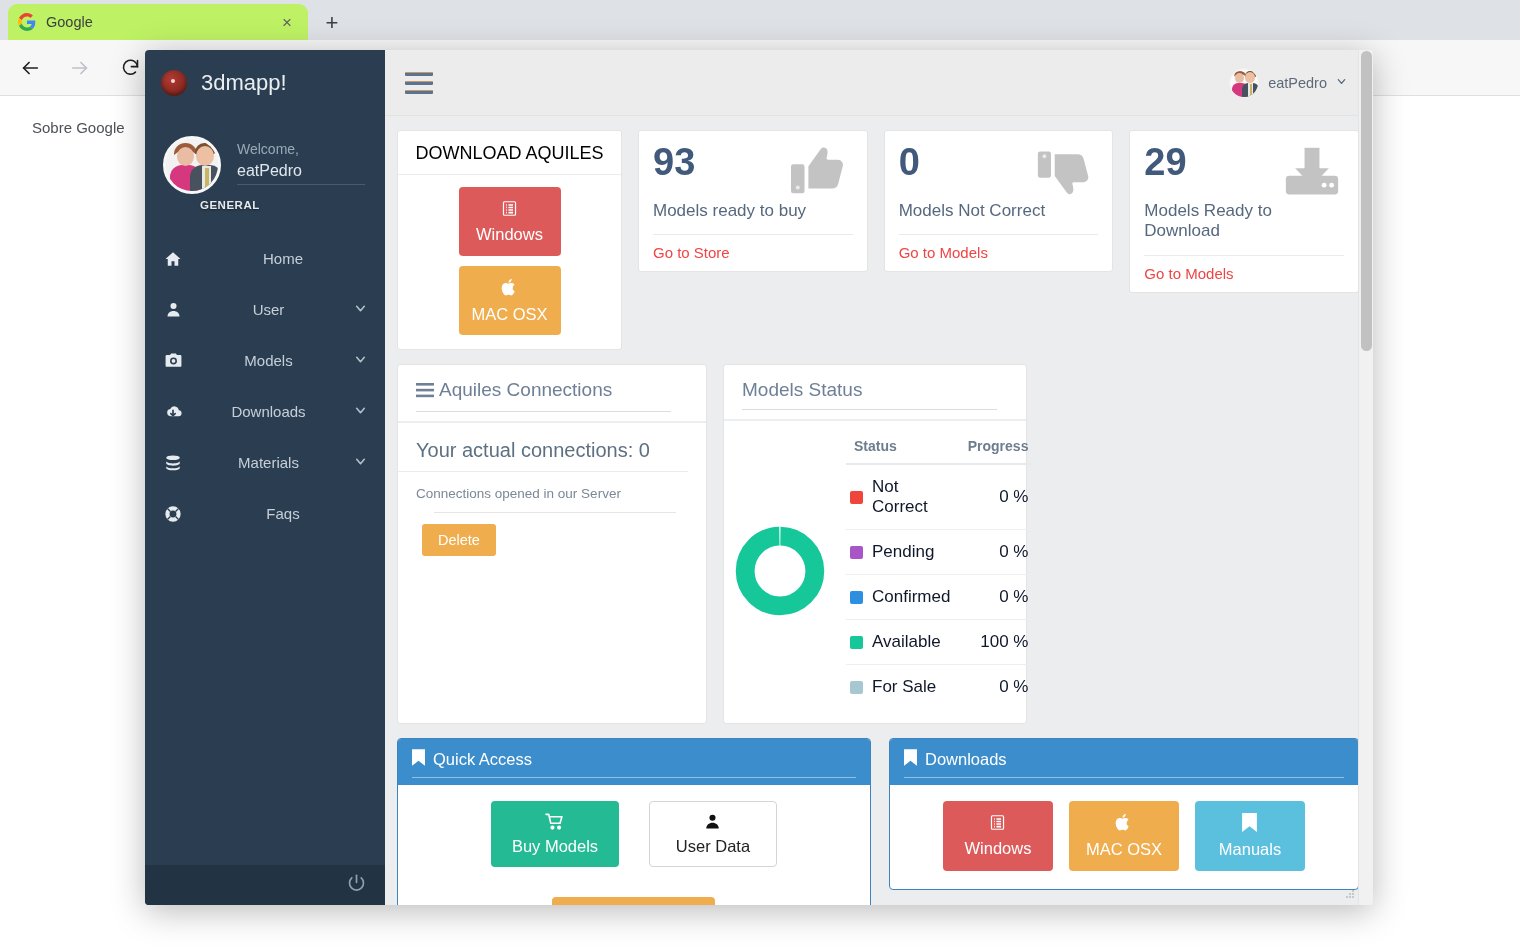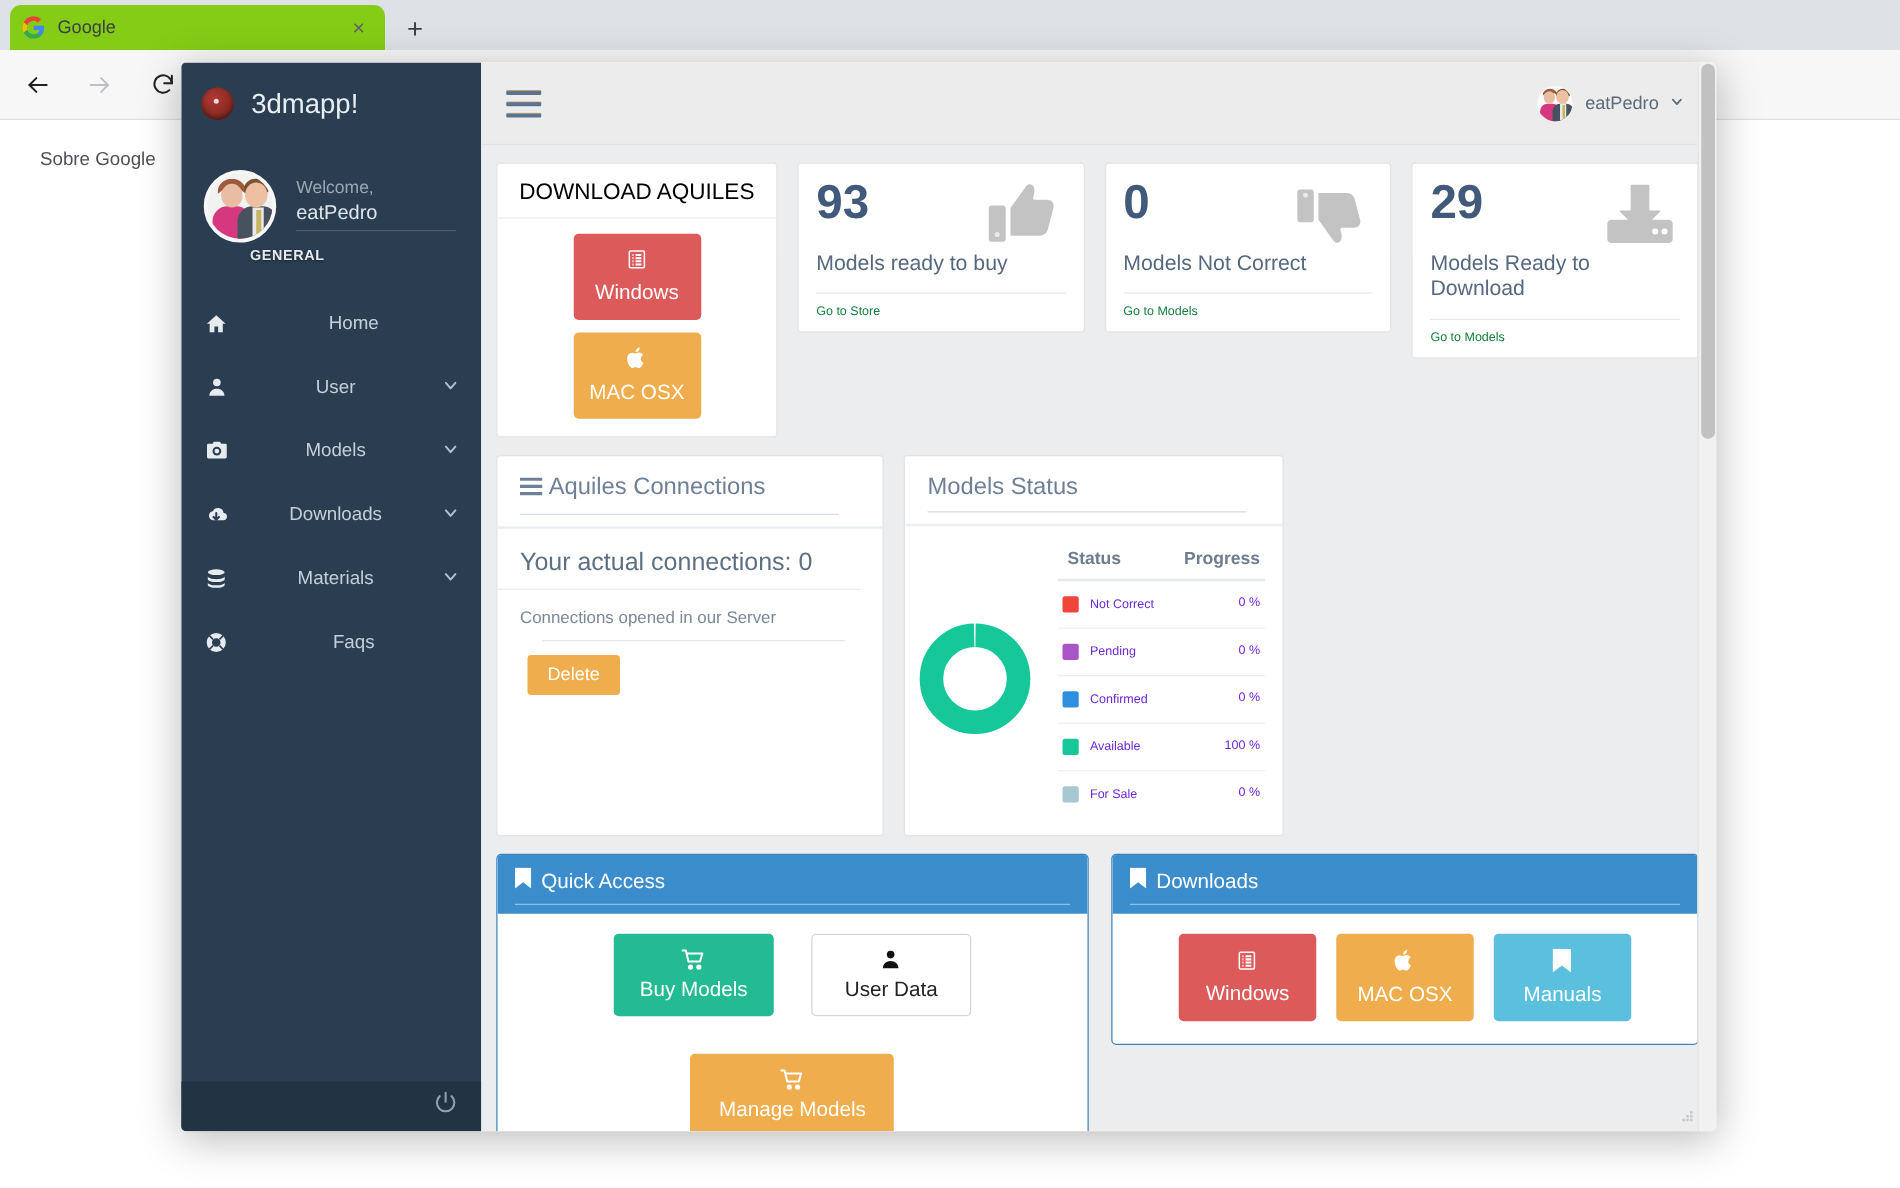--- a/index.html
+++ b/index.html
@@ -11,21 +11,21 @@
   }
 
   
   .browser { position: absolute; inset: 0; background: #ffffff; }
   .tabstrip {
     position: absolute; top: 0; left: 0; right: 0; height: 40px;
     background: #dee1e6;
   }
   .tab {
     position: absolute; left: 8px; top: 4px; width: 300px; height: 36px;
-    background: #84cc16; border-radius: 9px 9px 0 0;
+    background: #bef264; border-radius: 9px 9px 0 0;
     display: flex; align-items: center; padding: 0 10px;
   }
   .tab-favicon {
     width: 18px; height: 18px; flex: 0 0 18px; margin-right: 10px;
     position: relative;
   }
   .tab-title {
     font-size: 14.5px; color: #3c4043; flex: 1;
     white-space: nowrap; overflow: hidden;
   }
@@ -207,21 +207,21 @@
     align-self: flex-start;
   }
   .stat .num { font-size: 38px; font-weight: bold; color: #41597a; line-height: 1.05; }
   .stat .gico {
     position: absolute; right: 16px; top: 14px; color: #c3c3c3;
   }
   .stat .lab {
     font-size: 17px; color: #56687e; margin-top: 18px; padding-bottom: 13px;
     border-bottom: 1px solid #eaeaea; line-height: 1.2;
   }
-  .stat .more { font-size: 10px; color: #15803d; margin-top: 9px; }
+  .stat .more { font-size: 15px; color: #ef4444; margin-top: 9px; }
 
   
   .row2 { display: flex; gap: 16px; margin-top: 14px; align-items: stretch; }
   .panel { background: #fff; border: 1px solid #e4e4e4; border-radius: 3px; }
   .panel .p-hd { padding: 14px 18px 0; }
   .panel .p-title {
     font-size: 19px; color: #6f8096; padding-bottom: 8px;
     border-bottom: 1px solid #d8dde3; display: inline-block;
     min-width: 255px;
   }
@@ -244,21 +244,21 @@
   .donut { width: 92px; height: 92px; flex: 0 0 92px; position: relative; }
   .donut svg { display: block; }
   .status-table { flex: 1; }
   .status-table .thr {
     display: flex; font-size: 14px; color: #6d7d8e; font-weight: bold;
     padding: 6px 4px 9px; border-bottom: 2px solid #e7eaed;
   }
   .status-table .thr .c1 { flex: 1; padding-left: 4px; }
   .status-table .thr .c2 { width: 78px; text-align: right; }
   .status-table .tr {
-    display: flex; font-size: 10px; color: #6d28d9;
+    display: flex; align-items: center; font-size: 17px; color: #0f172a;
     padding: 12px 4px; border-bottom: 1px solid #eceff1;
   }
   .status-table .tr:last-child { border-bottom: none; }
   .status-table .tr .c1 { flex: 1; display: flex; align-items: center; gap: 9px; }
   .status-table .tr .c2 { width: 78px; text-align: right; }
   .swatch { width: 13px; height: 13px; border-radius: 2px; flex: 0 0 13px; }
 
   
   .row3 { display: flex; gap: 18px; margin-top: 14px; }
   .bluepanel {

